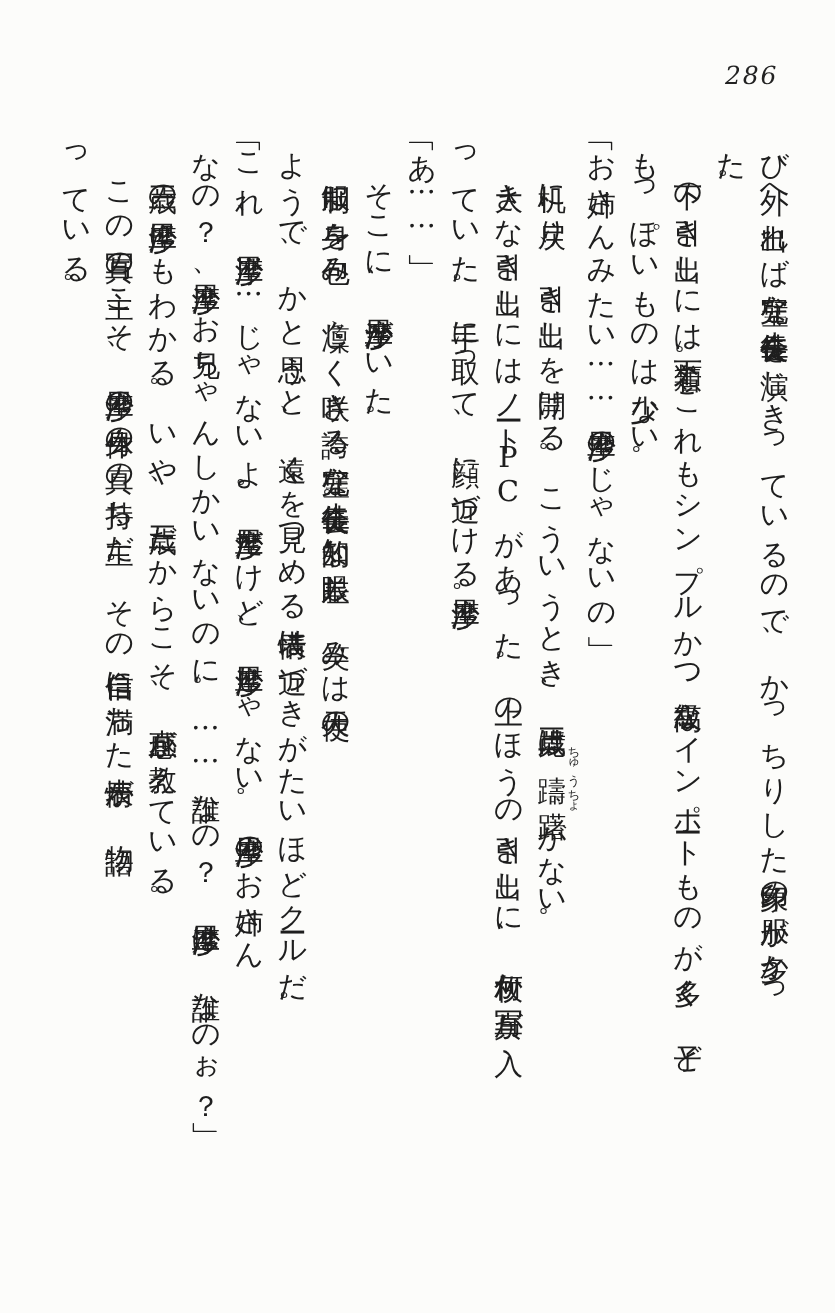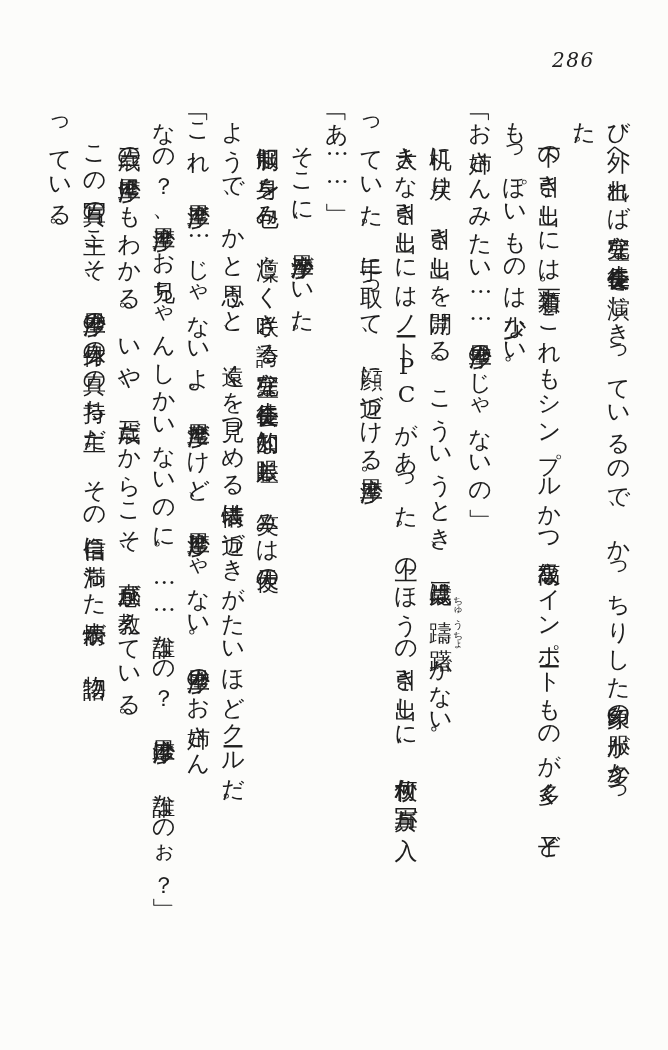--- a/index.html
+++ b/index.html
@@ -16,21 +16,21 @@
     position: relative;
     width: 668px;
     height: 1050px;
     background: #fcfcfa;
     font-family: "DejaVu Serif", "Liberation Serif", serif;
     color: #1e1e1e;
   }
   .page-number {
     position: absolute;
     top: 48px;
-    left: 552px;
+    left: 580px;
     font-size: 20px;
     font-style: italic;
     letter-spacing: 1.5px;
     color: #222;
   }
   .text-block {
     position: absolute;
     top: 106px;
     right: 32px;
     height: 920px;

